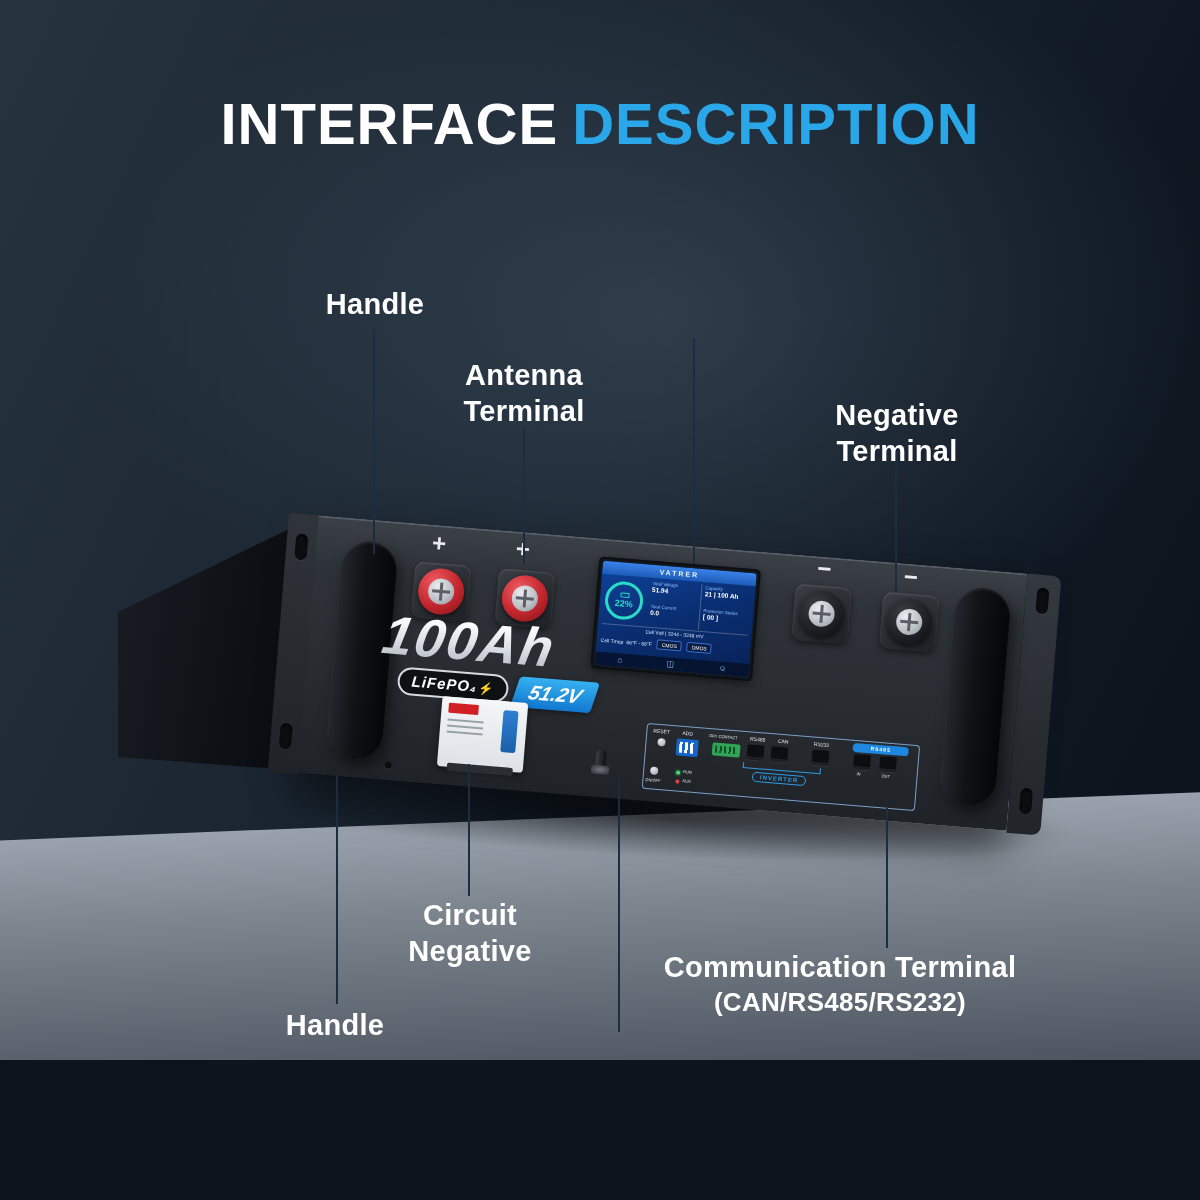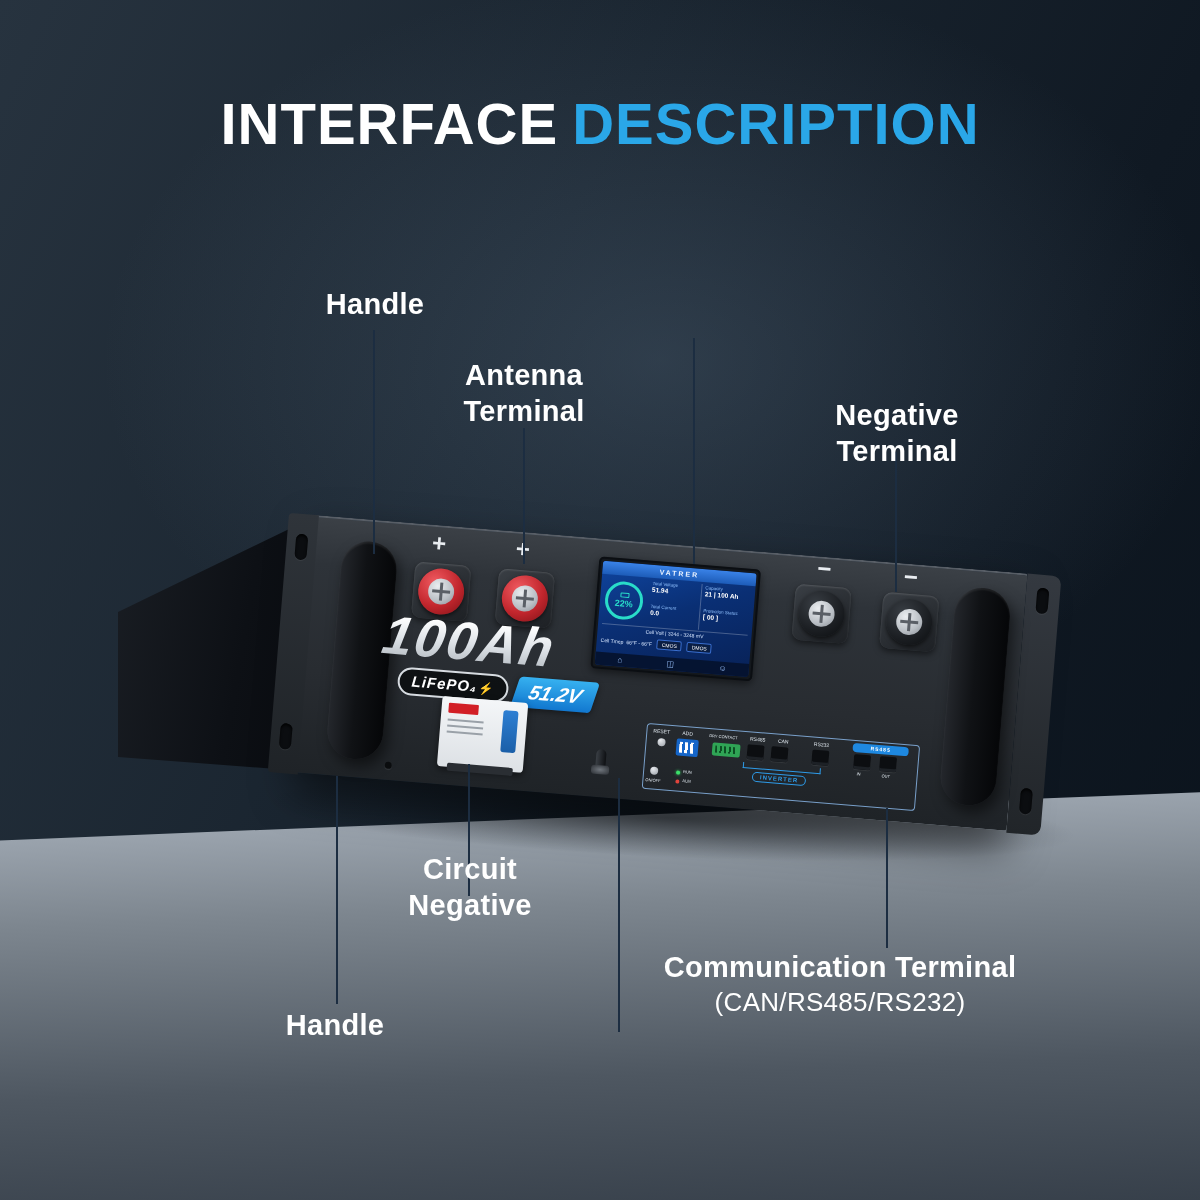--- a/index.html
+++ b/index.html
@@ -1,17 +1,17 @@
 <!DOCTYPE html>
 <html><head>
 <meta charset="utf-8">
 <style>
   * { margin:0; padding:0; box-sizing:border-box; }
   body { width:1200px; height:1200px; font-family:"Liberation Sans", sans-serif; overflow:hidden; background:#0c141d; }
-  .stage { position:relative; width:1200px; height:1200px; overflow:hidden;
+  .stage { position:relative; width:1200px; height:1060px; overflow:hidden;
     background:
       radial-gradient(900px 620px at 55% 30%, rgba(98,120,142,0.32), rgba(0,0,0,0) 62%),
       linear-gradient(115deg, #27333f 0%, #1a2530 38%, #101923 70%, #0a121b 100%);
   }
   
   .surface { position:absolute; left:-40px; top:842px; width:1360px; height:620px;
     transform:rotate(-2.3deg); transform-origin:0 0; z-index:1;
     background:linear-gradient(180deg,#9aa3ad 0%,#7d868f 14%,#4e5761 42%,#2b343f 78%,#1c242e 100%);
   }
   .device-shadow { position:absolute; left:260px; top:778px; width:820px; height:80px; z-index:2;
@@ -138,21 +138,21 @@
   .led.green { background:#3ce06a; box-shadow:0 0 3px #3ce06a; }
   .led.red { background:#e0443c; }
   
   .title { position:absolute; top:90px; left:0; width:100%; text-align:center; z-index:6;
     font-size:58px; font-weight:900; letter-spacing:1px; color:#ffffff; }
   .title .blue { color:#2aa7e8; margin-left:14px; }
   .line { position:absolute; width:2px; background:#1c2d41; z-index:5; }
   .callout { position:absolute; color:#fff; font-weight:700; font-size:29px; line-height:1.24;
     text-align:center; transform:translateX(-50%); letter-spacing:0.3px; z-index:6; }
   .callout span { display:block; }
-  .callout .sub { font-size:26px; font-weight:400; }
+  .callout .sub { font-size:26px; font-weight:700; }
 </style>
 </head>
 <body>
 
 <div class="stage">
 
   <div class="surface"></div>
   <div class="device-shadow"></div>
 
   <h1 class="title"><span>INTERFACE</span><span class="blue">DESCRIPTION</span></h1>
@@ -305,21 +305,21 @@
     <span>Handle</span>
   </div>
   <div class="callout" style="left:524px;top:358px">
     <span>Antenna</span>
     <span>Terminal</span>
   </div>
   <div class="callout" style="left:897px;top:398px">
     <span>Negative</span>
     <span>Terminal</span>
   </div>
-  <div class="callout" style="left:470px;top:852px">
+  <div class="callout" style="left:470px;top:898px">
     <span>Circuit</span>
     <span>Negative</span>
   </div>
   <div class="callout" style="left:335px;top:1008px">
     <span>Handle</span>
   </div>
   <div class="callout" style="left:840px;top:950px">
     <span>Communication Terminal</span>
     <span class="sub">(CAN/RS485/RS232)</span>
   </div>

